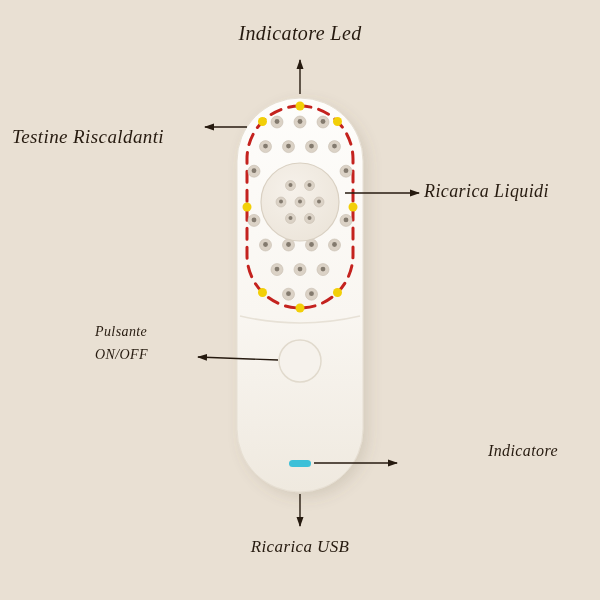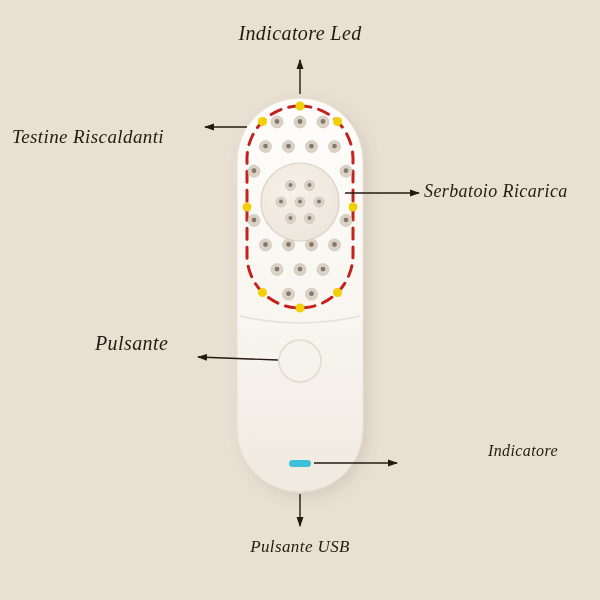--- a/index.html
+++ b/index.html
@@ -17,21 +17,21 @@
     color:var(--text);
     overflow:hidden;
   }
   .stage{position:relative;width:600px;height:532px;font-style:italic;}
   .scene{position:absolute;inset:0;width:600px;height:600px;display:block;}
   .label{position:absolute;letter-spacing:0.4px;white-space:nowrap;}
   .label span{display:block;}
   .led{top:22px;left:0;width:100%;text-align:center;font-size:20px;}
   .heads{top:114px;left:12px;font-size:19px;margin-top:12px;}
   .reservoir{top:181px;left:424px;font-size:18px;}
-  .power{top:327px;left:95px;font-size:20px;line-height:1.65;}
+  .power{top:320px;left:95px;font-size:14px;line-height:1.65;}
   .operation{top:436px;left:408px;width:150px;text-align:right;font-size:16px;line-height:1.85;white-space:normal;}
   .usb{top:537px;left:0;width:100%;text-align:center;font-size:17px;}
 </style>
 </head>
 <body>
 
 <div class="stage">
 
   <svg class="scene" viewBox="0 0 600 600">
     <defs>
@@ -141,25 +141,26 @@
       <path d="M278 360 L198 357" marker-end="url(#arrow)"></path>
       <path d="M314 463 L397 463" marker-end="url(#arrow)"></path>
       <path d="M300 494 L300 526" marker-end="url(#arrow)"></path>
     </g>
   </svg>
 
   <div class="label led">Indicatore Led</div>
 
   <div class="label heads">Testine Riscaldanti</div>
 
-  <div class="label reservoir">Serbatoio Ricarica</div>
+  <div class="label reservoir">Ricarica Liquidi</div>
 
   <div class="label power">
     <span>Pulsante</span>
+    <span>ON/OFF</span>
   </div>
 
   <div class="label operation">
     <span>Indicatore</span>
   </div>
 
-  <div class="label usb">Pulsante USB</div>
+  <div class="label usb">Ricarica USB</div>
 
 </div>
 
 </body></html>

